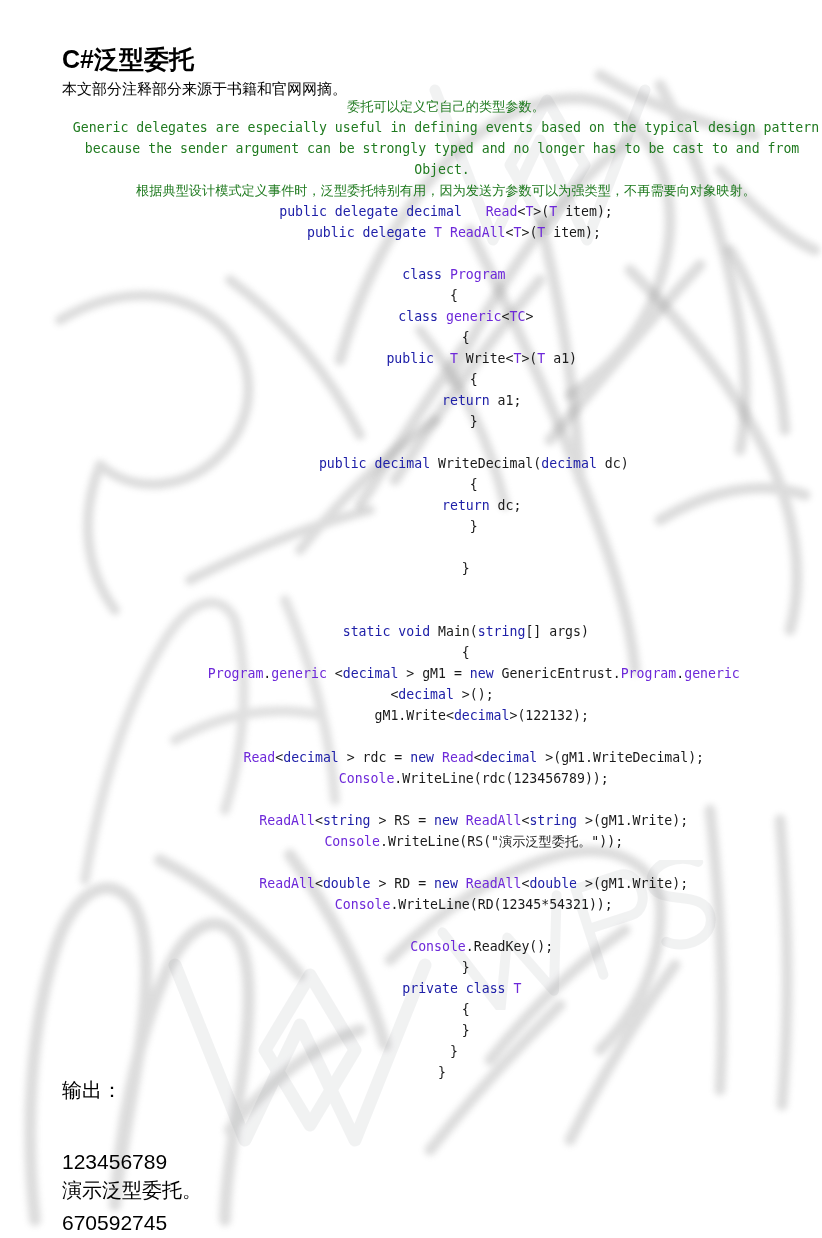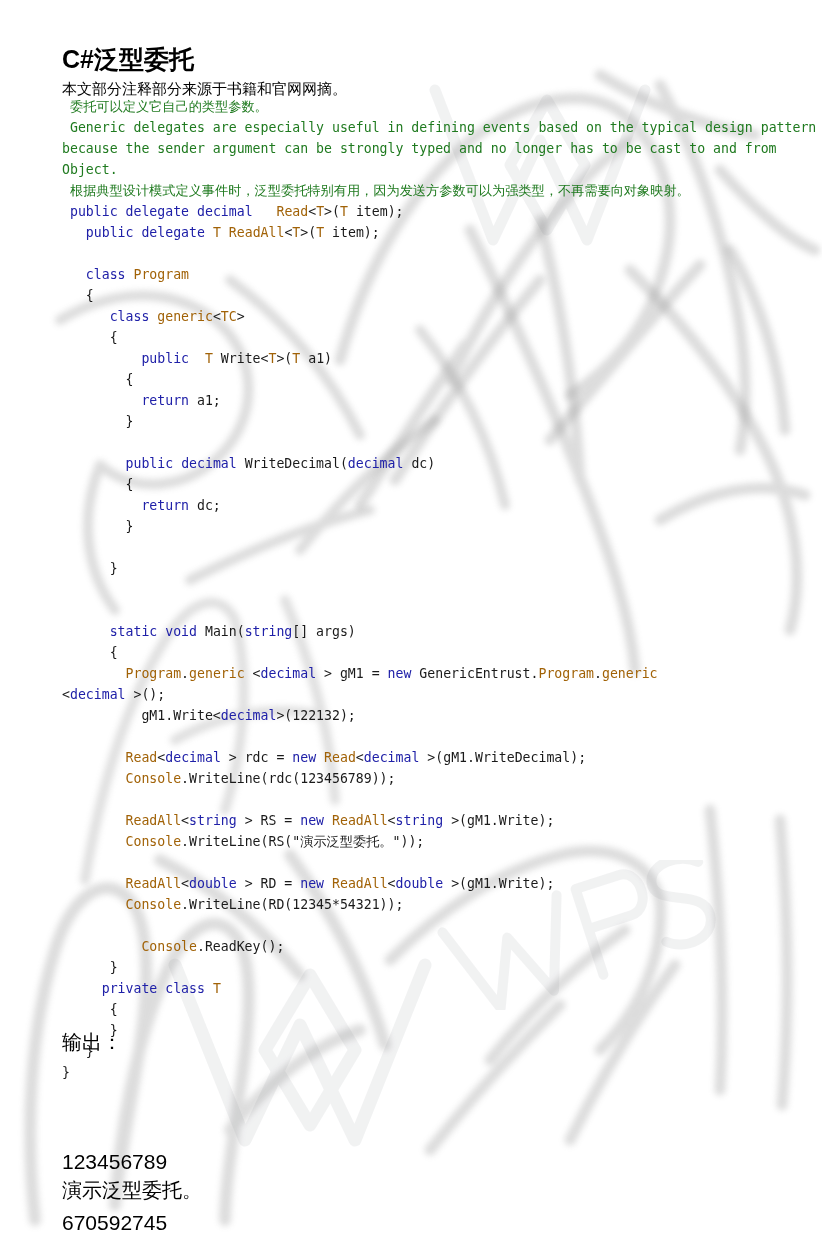--- a/index.html
+++ b/index.html
@@ -69,36 +69,37 @@
     width: 760px;
     font-family: "DejaVu Sans Mono", "Liberation Mono", monospace;
     font-size: 13.2px;
     line-height: 21px;
     white-space: pre-wrap;
     color: #1a1a1a;
   }
   .codeline {
     white-space: pre-wrap;
     min-height: 21px;
+    text-align: center;
   }
   .cmt   { color: #1f7a1f; }
   .kw    { color: #1f20a8; margin-top: 12px; }
-  .typ   { color: #a16207; }
+  .typ   { color: #6d28d9; }
   .pln   { color: #1a1a1a; }
 
   .outputs {
     position: absolute;
     left: 62px;
     font-family: "Liberation Sans", sans-serif;
     font-size: 20px;
     color: #000000;
     white-space: pre;
     line-height: 36px;
   }
-  #out-label  { top: 1024px; }
+  #out-label  { top: 1072px; }
   #out-line-1 { top: 1144px; font-size: 21px; }
   #out-line-2 { top: 1172px; }
   #out-line-3 { top: 1193px; font-size: 21px; margin-top: 12px; }
 </style>
 </head>
 <body>
 
 <div id="watermarks">
 
   <div class="wm-scribble" style="left:300px; top:50px; width:520px; height:470px;">

